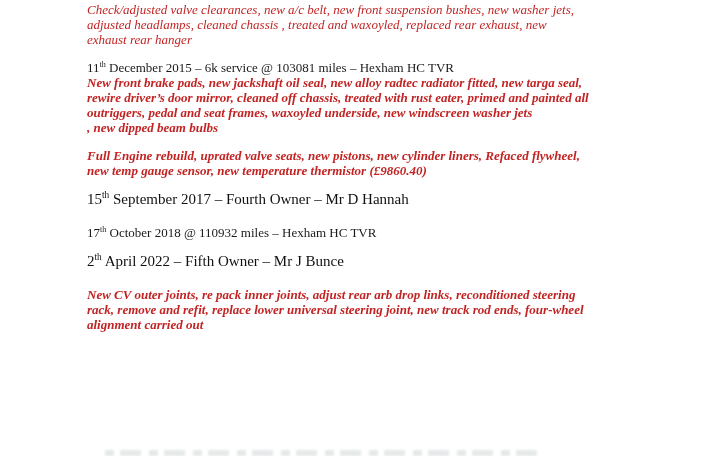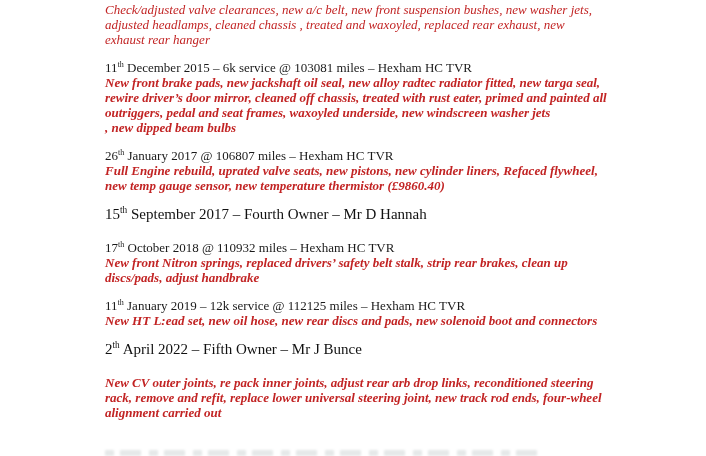--- a/index.html
+++ b/index.html
@@ -10,21 +10,21 @@
   body {
     width: 706px;
     height: 456px;
     overflow: hidden;
     position: relative;
     font-family: "Liberation Serif", serif;
     color: #1a1a1a;
   }
   .page {
     position: absolute;
-    left: 105px;
+    left: 87px;
     top: 2px;
     width: 502px;
   }
   .date-line {
     font-size: 13px;
     line-height: 15px;
     color: #1a1a1a;
     white-space: pre-wrap;
   }
   .details {
@@ -75,35 +75,29 @@
 
   <p class="details">Check/adjusted valve clearances, new a/c belt, new front suspension bushes, new washer jets, adjusted headlamps, cleaned chassis , treated and waxoyled, replaced rear exhaust, new exhaust rear hanger</p>
 
   <div class="record">
     <div class="date-line"><span>11</span><sup>th</sup><span> December 2015 – 6k service @ 103081 miles – Hexham HC TVR</span></div>
     <p class="details">New front brake pads, new jackshaft oil seal, new alloy radtec radiator fitted, new targa seal, rewire driver’s door mirror, cleaned off chassis, treated with rust eater, primed and painted all outriggers, pedal and seat frames, waxoyled underside, new windscreen washer jets
 , new dipped beam bulbs</p>
   </div>
 
   <div class="record">
-    <div class="date-line"><span>26</span><sup>th</sup><span> January 2017 @ 106807 miles – Hexham HC TVR</span></div>
     <p class="details">Full Engine rebuild, uprated valve seats, new pistons, new cylinder liners, Refaced flywheel, new temp gauge sensor, new temperature thermistor (£9860.40)</p>
   </div>
 
   <h2 class="owner"><span>15</span><sup>th</sup><span> September 2017 – Fourth Owner – Mr D Hannah</span></h2>
 
   <div class="record">
     <div class="date-line"><span>17</span><sup>th</sup><span> October 2018 @ 110932 miles – Hexham HC TVR</span></div>
-    <p class="details">New front Nitron springs, replaced drivers’ safety belt stalk, strip rear brakes, clean up discs/pads, adjust handbrake</p>
   </div>
 
-  <div class="record">
-    <div class="date-line"><span>11</span><sup>th</sup><span> January 2019 – 12k service @ 112125 miles – Hexham HC TVR</span></div>
-    <p class="details">New HT L:ead set, new oil hose, new rear discs and pads, new solenoid boot and connectors</p>
-  </div>
 
   <h2 class="owner"><span>2</span><sup>th</sup><span> April 2022 – Fifth Owner – Mr J Bunce</span></h2>
 
   <div class="record">
     <p class="details">New CV outer joints, re pack inner joints, adjust rear arb drop links, reconditioned steering rack, remove and refit, replace lower universal steering joint, new track rod ends, four-wheel alignment carried out</p>
   </div>
 
 </div>
 
 <div class="cutoff-strip"></div>

